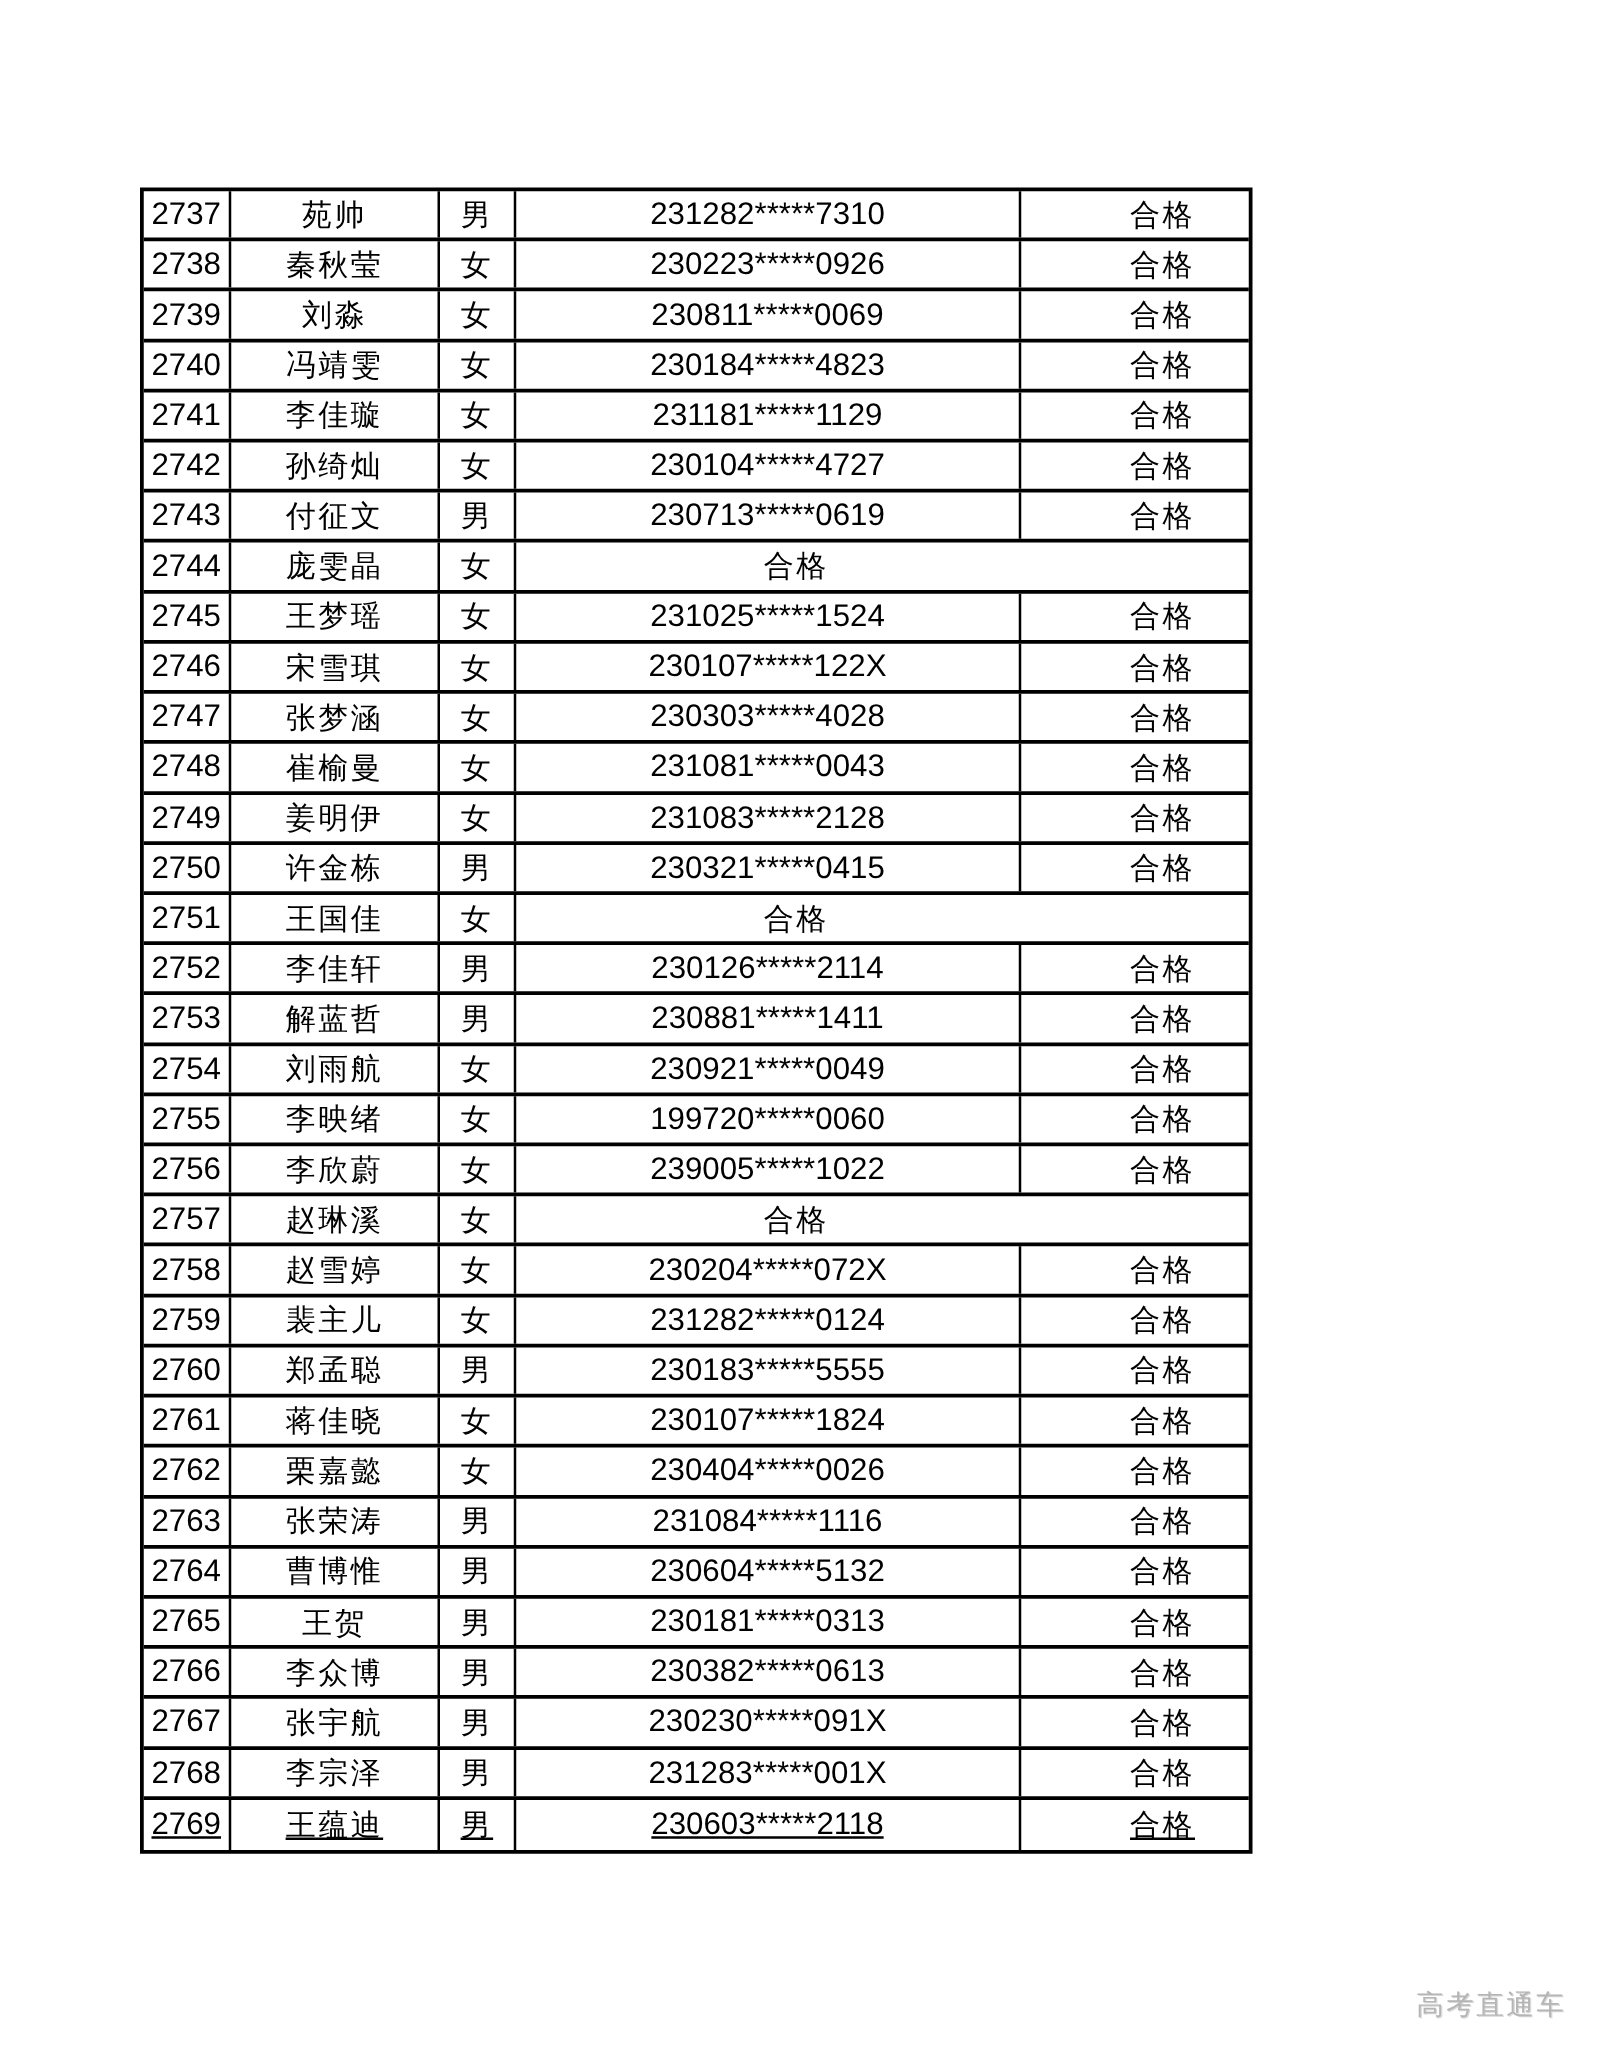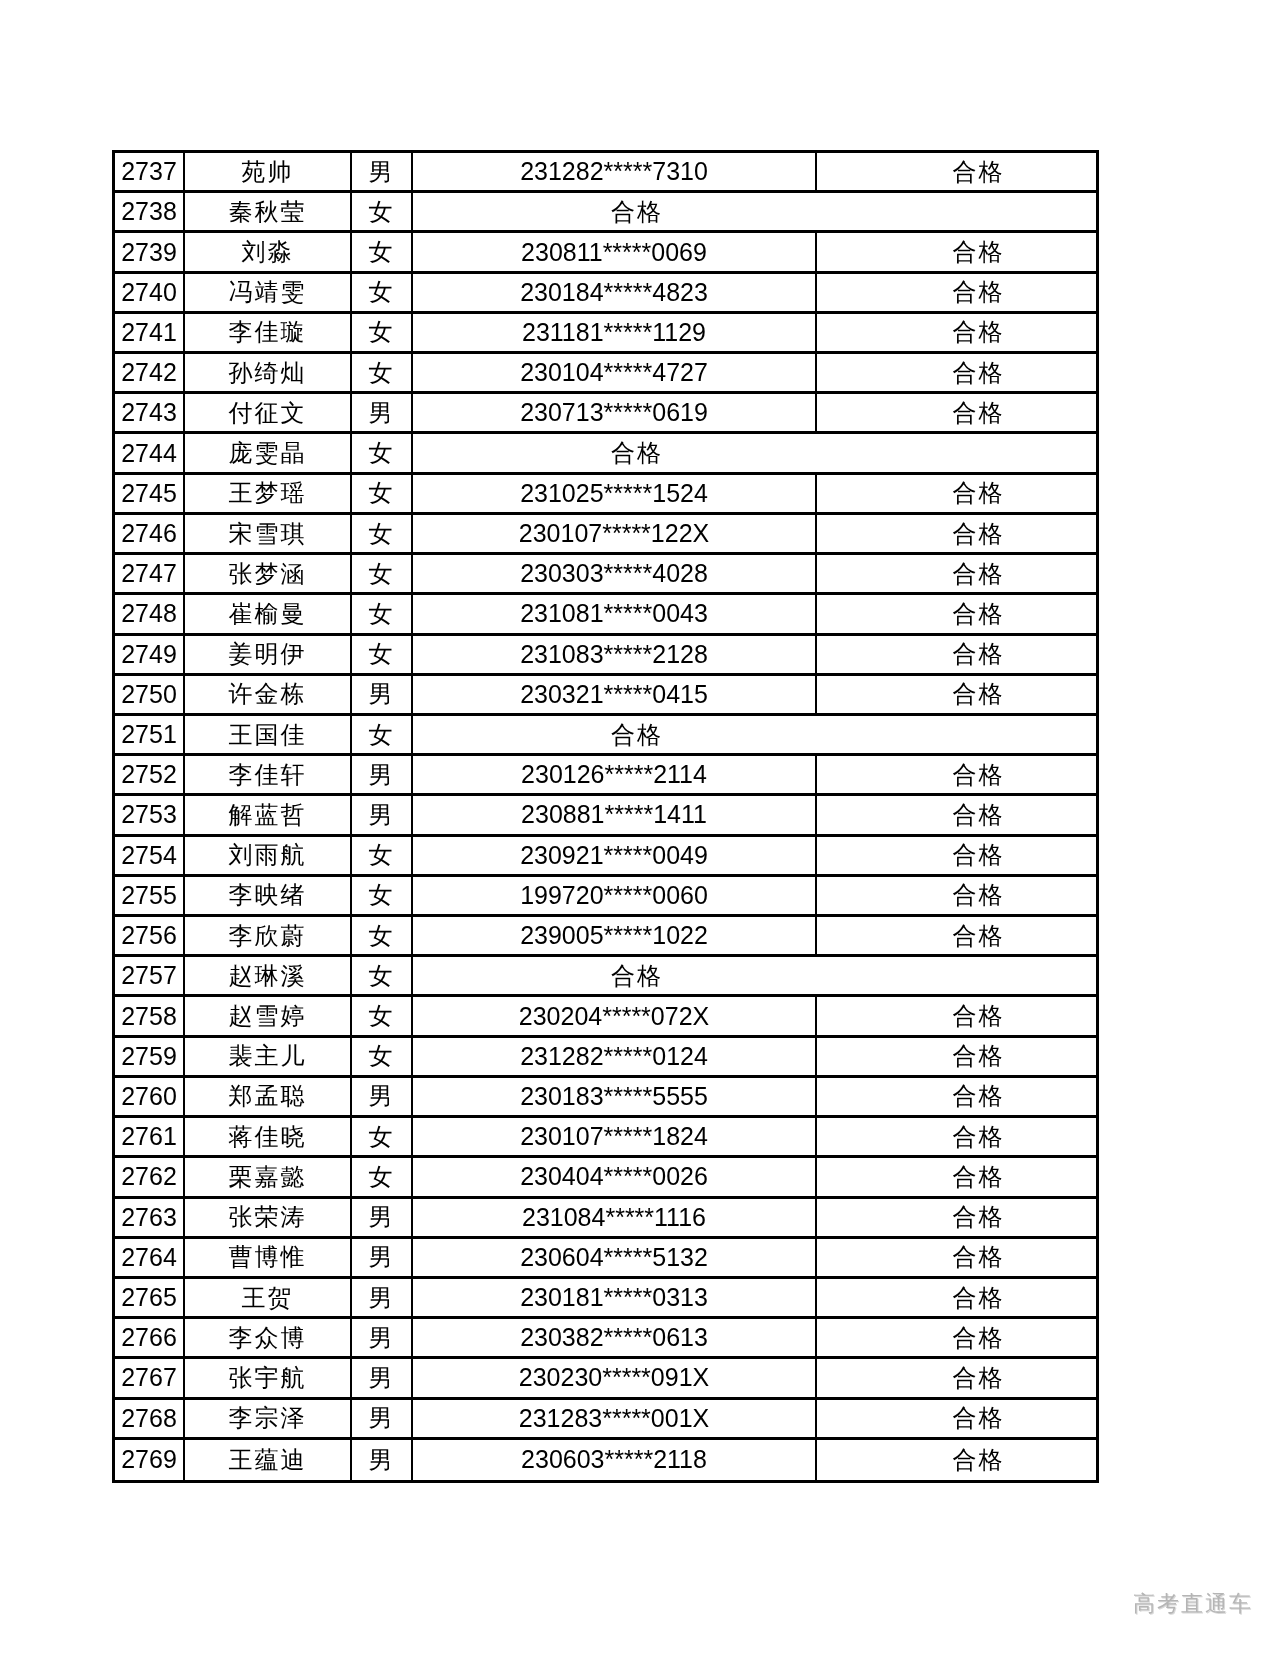--- a/index.html
+++ b/index.html
@@ -12,34 +12,35 @@
     width: 1280px;
     height: 1656px;
     background: #ffffff;
     overflow: hidden;
     font-family: "Liberation Sans", "DejaVu Sans", sans-serif;
   }
   .qual-table {
     position: absolute;
     left: 112px;
     top: 150px;
-    width: 987px;
+    width: 890px;
     height: 1333px;
     box-sizing: border-box;
     border: 3px solid #000000;
     display: grid;
     grid-template-rows: repeat(33, 1fr);
   }
   .t-row {
     display: grid;
     grid-template-columns: 70px 167px 61px 404px 1fr;
     border-bottom: 3px solid #000000;
   }
   .t-row:last-child {
     border-bottom: none;
+    text-decoration: underline;
   }
   .cell {
     display: flex;
     align-items: center;
     justify-content: center;
     border-right: 2px solid #000000;
     color: #000000;
     overflow: hidden;
     white-space: nowrap;
   }
@@ -80,20 +81,21 @@
         <div class="cell c-no">2737</div>
         <div class="cell c-name">苑帅</div>
         <div class="cell c-gender">男</div>
         <div class="cell c-id">231282*****7310</div>
         <div class="cell c-result">合格</div>
       </div>
       <div class="t-row">
         <div class="cell c-no">2738</div>
         <div class="cell c-name">秦秋莹</div>
         <div class="cell c-gender">女</div>
+        <div class="cell c-id">230223*****0926</div>
         <div class="cell c-result">合格</div>
       </div>
       <div class="t-row">
         <div class="cell c-no">2739</div>
         <div class="cell c-name">刘淼</div>
         <div class="cell c-gender">女</div>
         <div class="cell c-id">230811*****0069</div>
         <div class="cell c-result">合格</div>
       </div>
       <div class="t-row">

